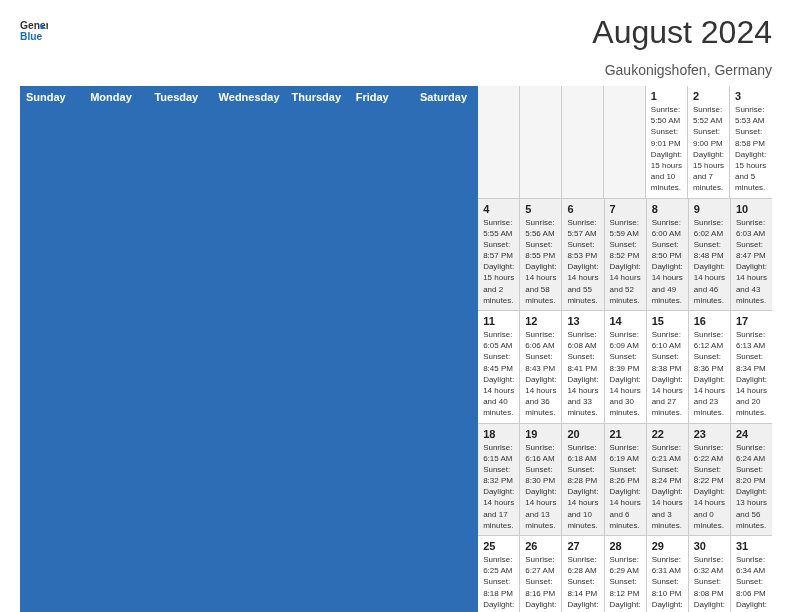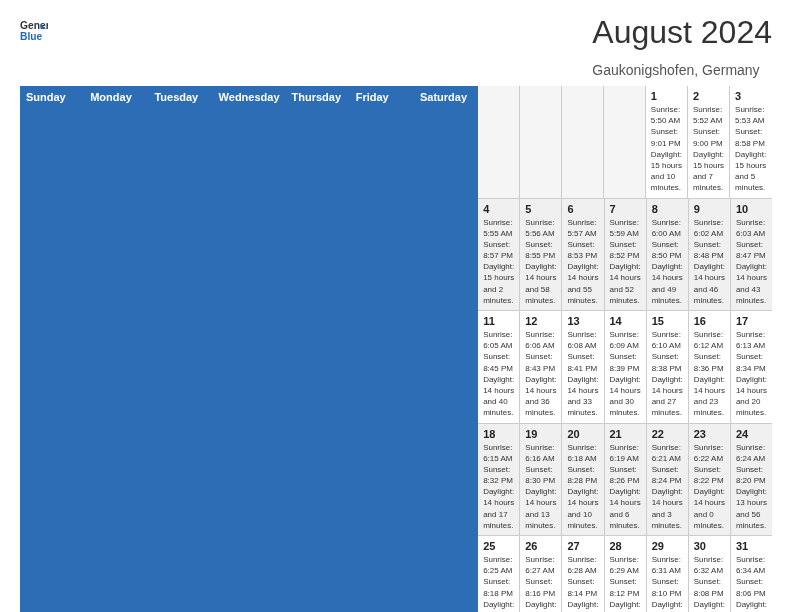--- a/index.html
+++ b/index.html
@@ -26,20 +26,21 @@
     .logo {
       display: flex;
       align-items: center;
       gap: 4px;
     }
     .logo-icon {
       width: 28px;
       height: 28px;
     }
     .title-block {
+      text-align: right;
     }
     .month-year {
       font-size: 32px;
       font-weight: 300;
       color: #333;
       line-height: 1;
     }
     .location {
       font-size: 14px;
       color: #555;

